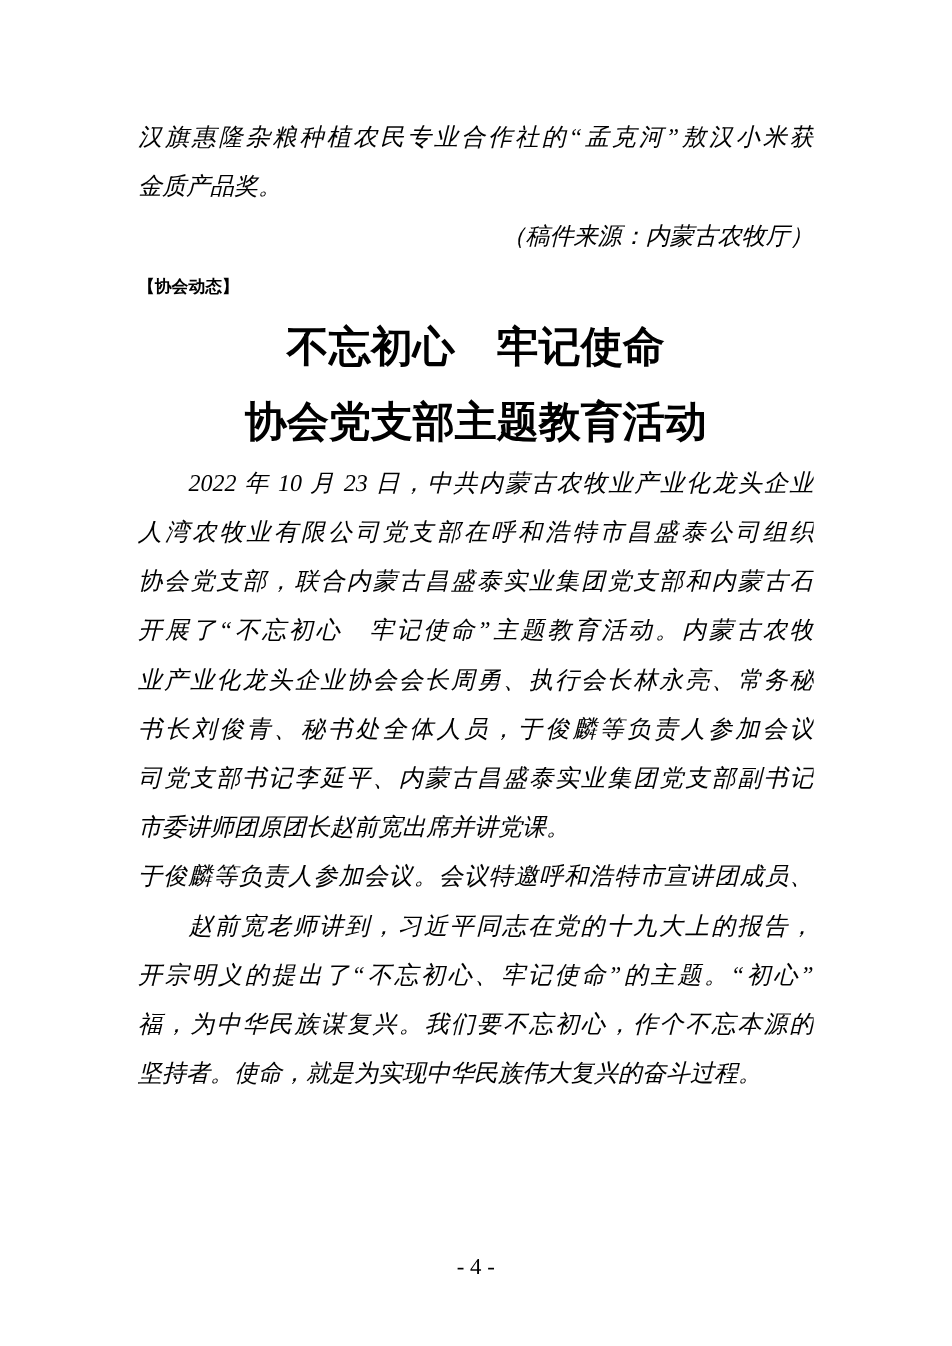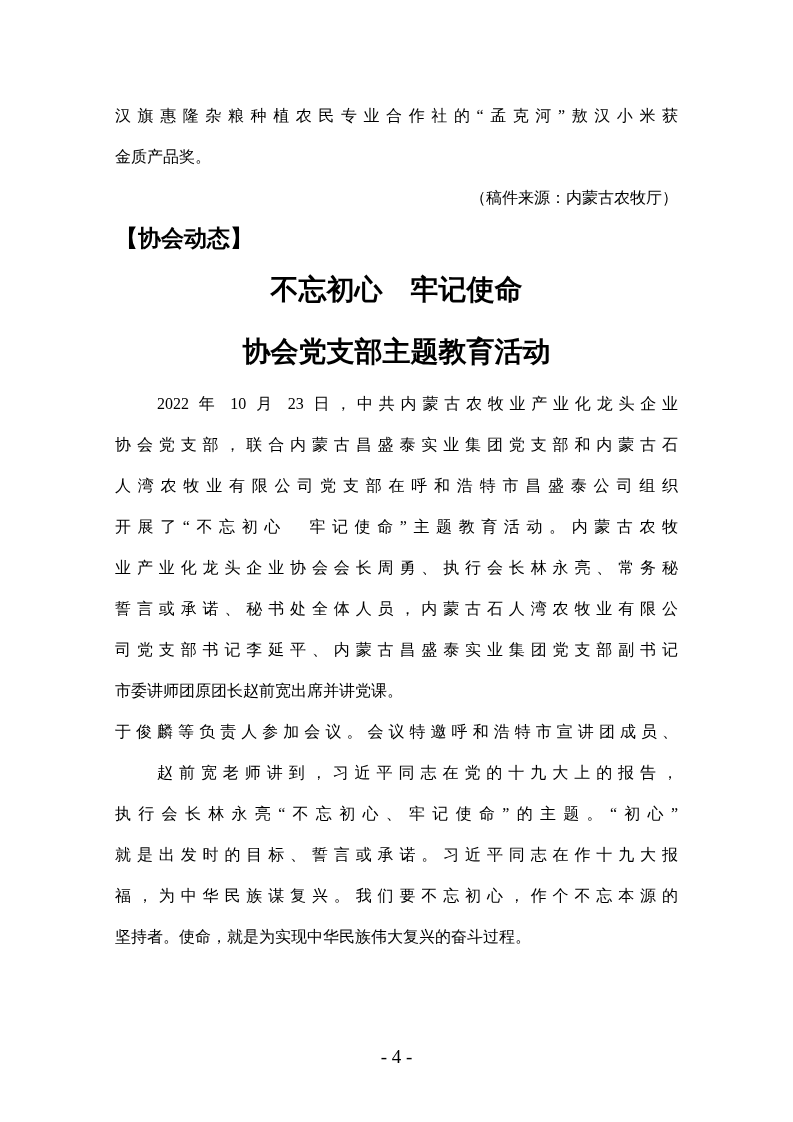--- a/index.html
+++ b/index.html
@@ -12,49 +12,50 @@
     width: 793px;
     height: 1122px;
     background: #ffffff;
     box-sizing: border-box;
     padding: 95px 115px 0 115px;
     color: #000000;
     font-family: "Liberation Serif", "DejaVu Serif", serif;
     overflow: hidden;
   }
   .line {
-    font-size: 16px;
+    font-size: 20px;
     line-height: 41px;
     height: 41px;
     overflow: hidden;
     text-align: justify;
     text-align-last: justify;
+    font-style: italic;
   }
   .line.final {
     text-align: center;
     text-align-last: left;
   }
   .line.indent {
     padding-left: 42px;
   }
   .line.source {
     text-align: right;
     text-align-last: right;
   }
   .section-header {
     font-family: "Liberation Sans", "DejaVu Sans", sans-serif;
     font-weight: 700;
-    font-size: 23px;
+    font-size: 14px;
     line-height: 41px;
     height: 41px;
     text-align: left;
     text-align-last: left;
   }
   .title-line {
-    font-size: 28px;
+    font-size: 35px;
     font-weight: 700;
     line-height: 62px;
     height: 62px;
     text-align: center;
     text-align-last: center;
   }
   .page-number {
     position: absolute;
     top: 1045px;
     left: 0;
@@ -79,33 +80,32 @@
 
   <div class="section-header">【协会动态】</div>
 
   <div>
     <div class="title-line">不忘初心　牢记使命</div>
     <div class="title-line">协会党支部主题教育活动</div>
   </div>
 
   <div>
     <div class="line indent">2022 年 10 月 23 日，中共内蒙古农牧业产业化龙头企业</div>
+    <div class="line">人湾农牧业有限公司党支部在呼和浩特市昌盛泰公司组织</div>
     <div class="line">协会党支部，联合内蒙古昌盛泰实业集团党支部和内蒙古石</div>
-    <div class="line">人湾农牧业有限公司党支部在呼和浩特市昌盛泰公司组织</div>
     <div class="line">开展了“不忘初心　牢记使命”主题教育活动。内蒙古农牧</div>
     <div class="line">业产业化龙头企业协会会长周勇、执行会长林永亮、常务秘</div>
-    <div class="line">誓言或承诺、秘书处全体人员，内蒙古石人湾农牧业有限公</div>
+    <div class="line">书长刘俊青、秘书处全体人员，于俊麟等负责人参加会议</div>
     <div class="line">司党支部书记李延平、内蒙古昌盛泰实业集团党支部副书记</div>
     <div class="line final">市委讲师团原团长赵前宽出席并讲党课。</div>
     <div class="line">于俊麟等负责人参加会议。会议特邀呼和浩特市宣讲团成员、</div>
   </div>
 
   <div>
     <div class="line indent">赵前宽老师讲到，习近平同志在党的十九大上的报告，</div>
-    <div class="line">执行会长林永亮“不忘初心、牢记使命”的主题。“初心”</div>
-    <div class="line">就是出发时的目标、誓言或承诺。习近平同志在作十九大报</div>
+    <div class="line">开宗明义的提出了“不忘初心、牢记使命”的主题。“初心”</div>
     <div class="line">福，为中华民族谋复兴。我们要不忘初心，作个不忘本源的</div>
     <div class="line final">坚持者。使命，就是为实现中华民族伟大复兴的奋斗过程。</div>
   </div>
 
   <div class="page-number">- 4 -</div>
 
 </div>
 
 </body></html>

